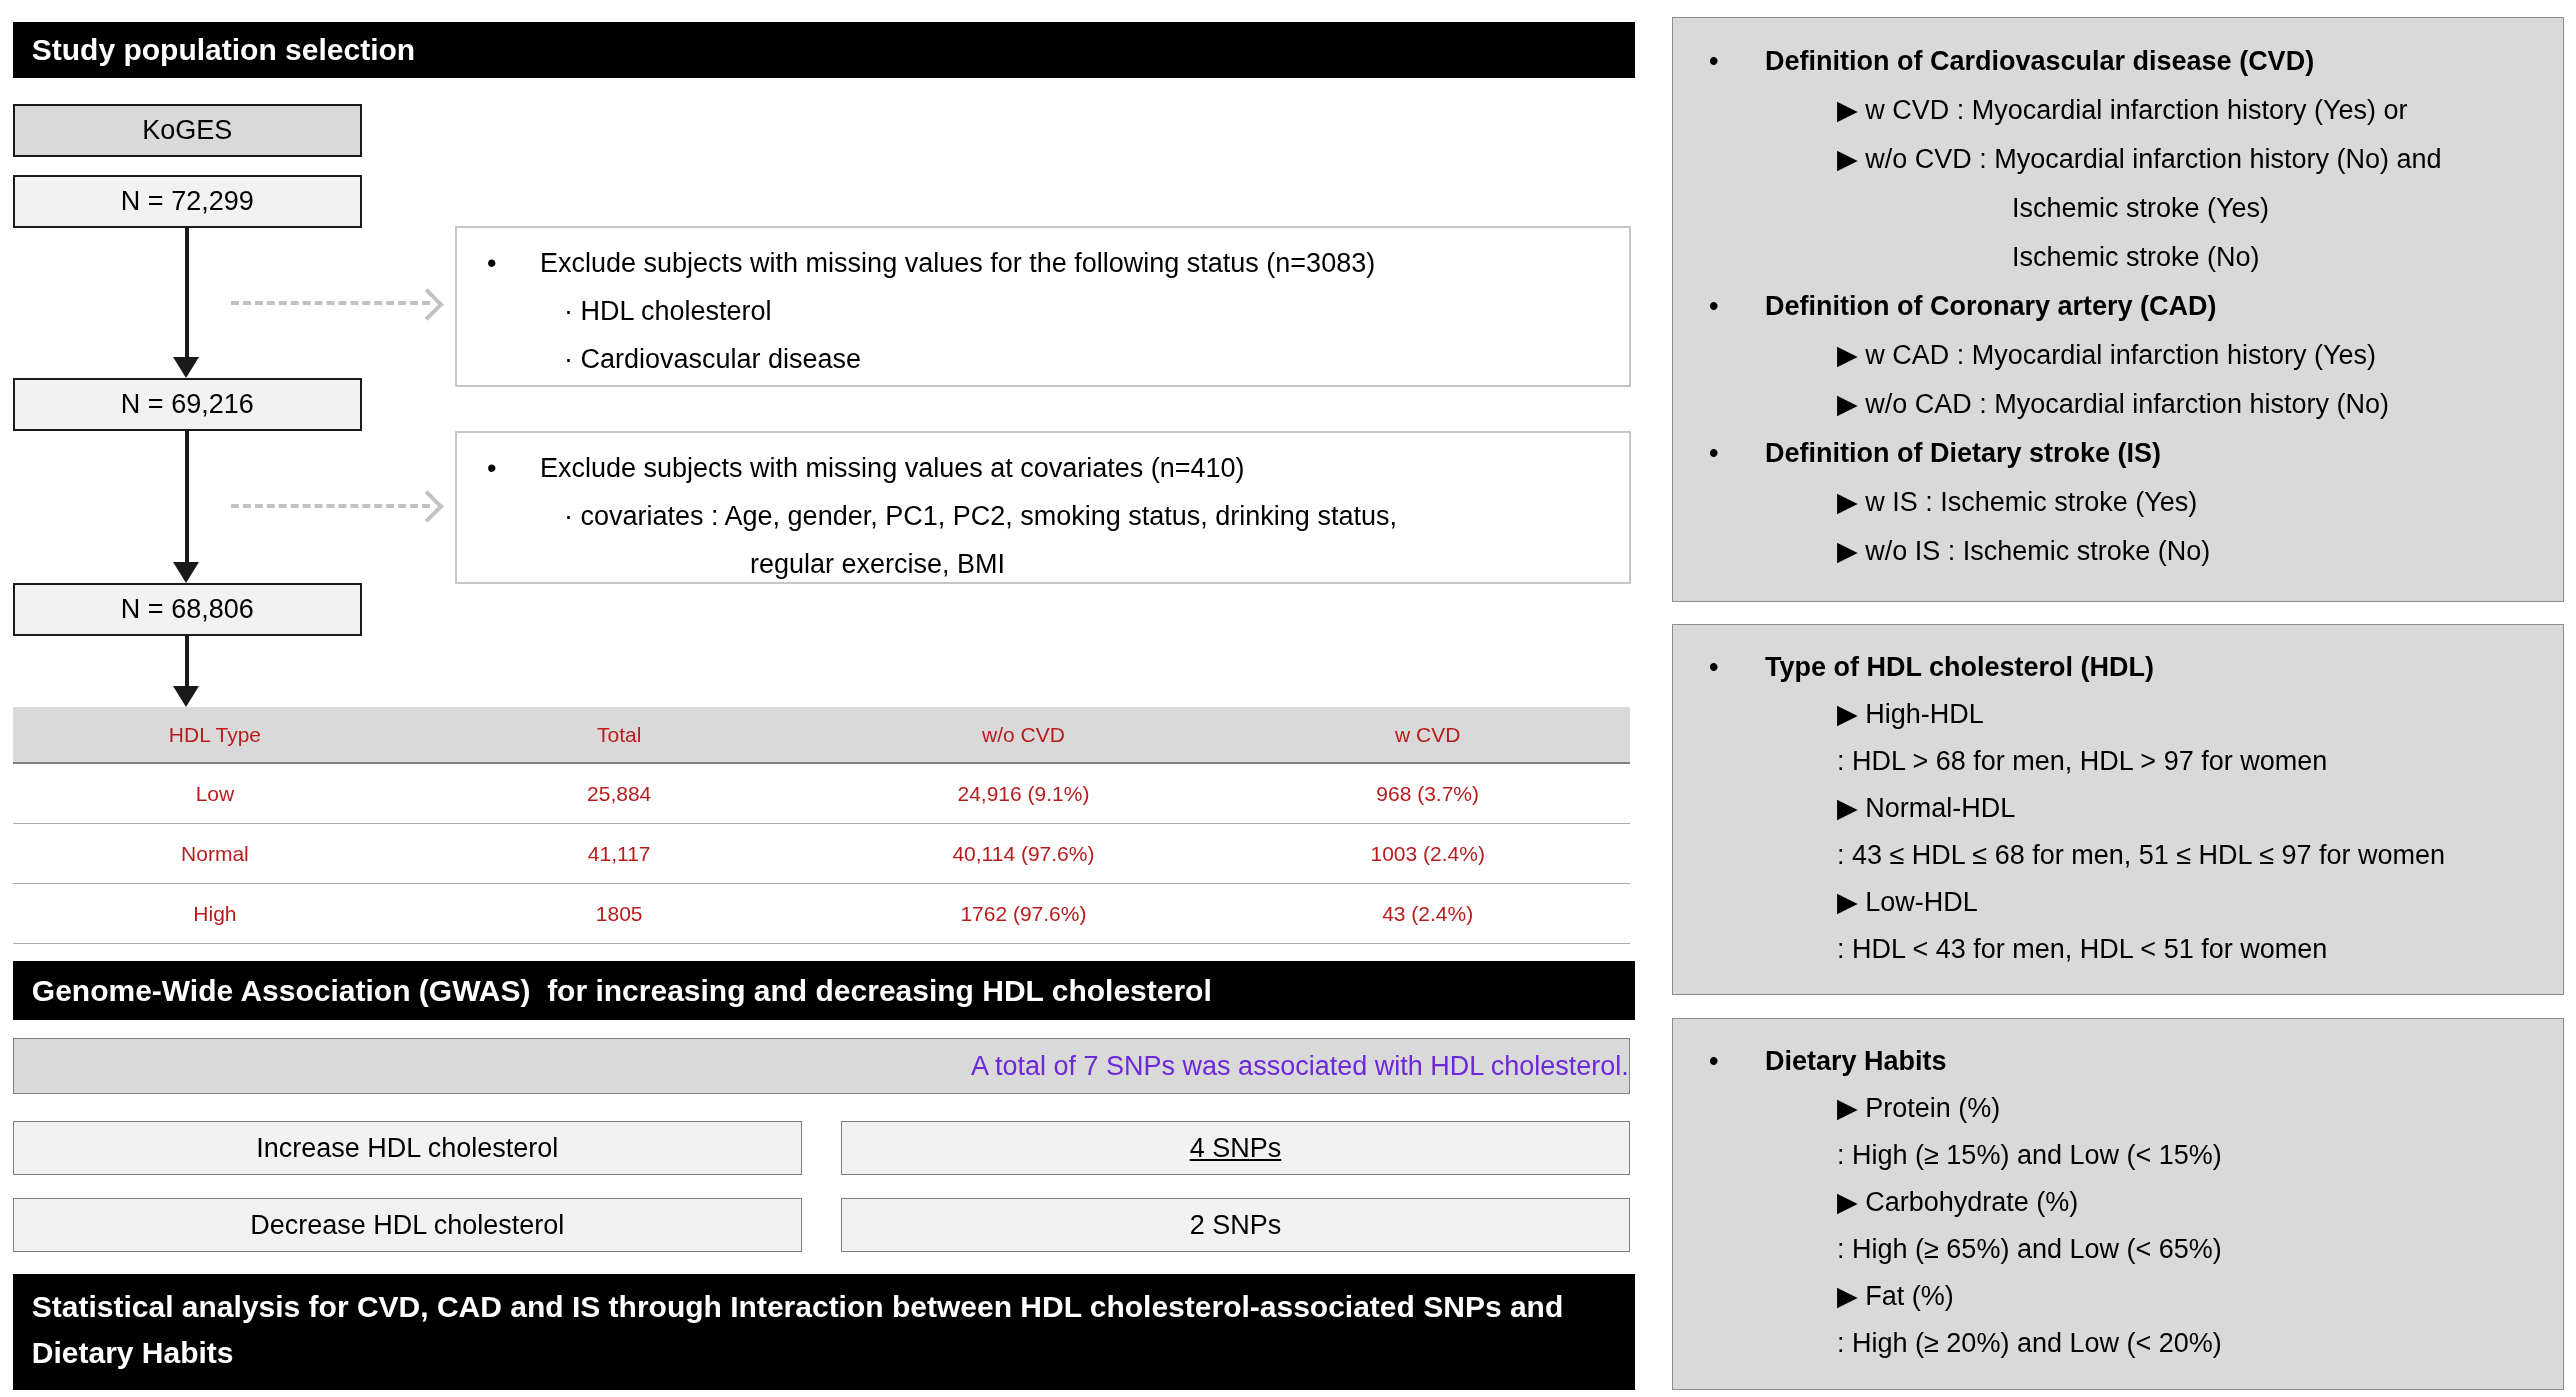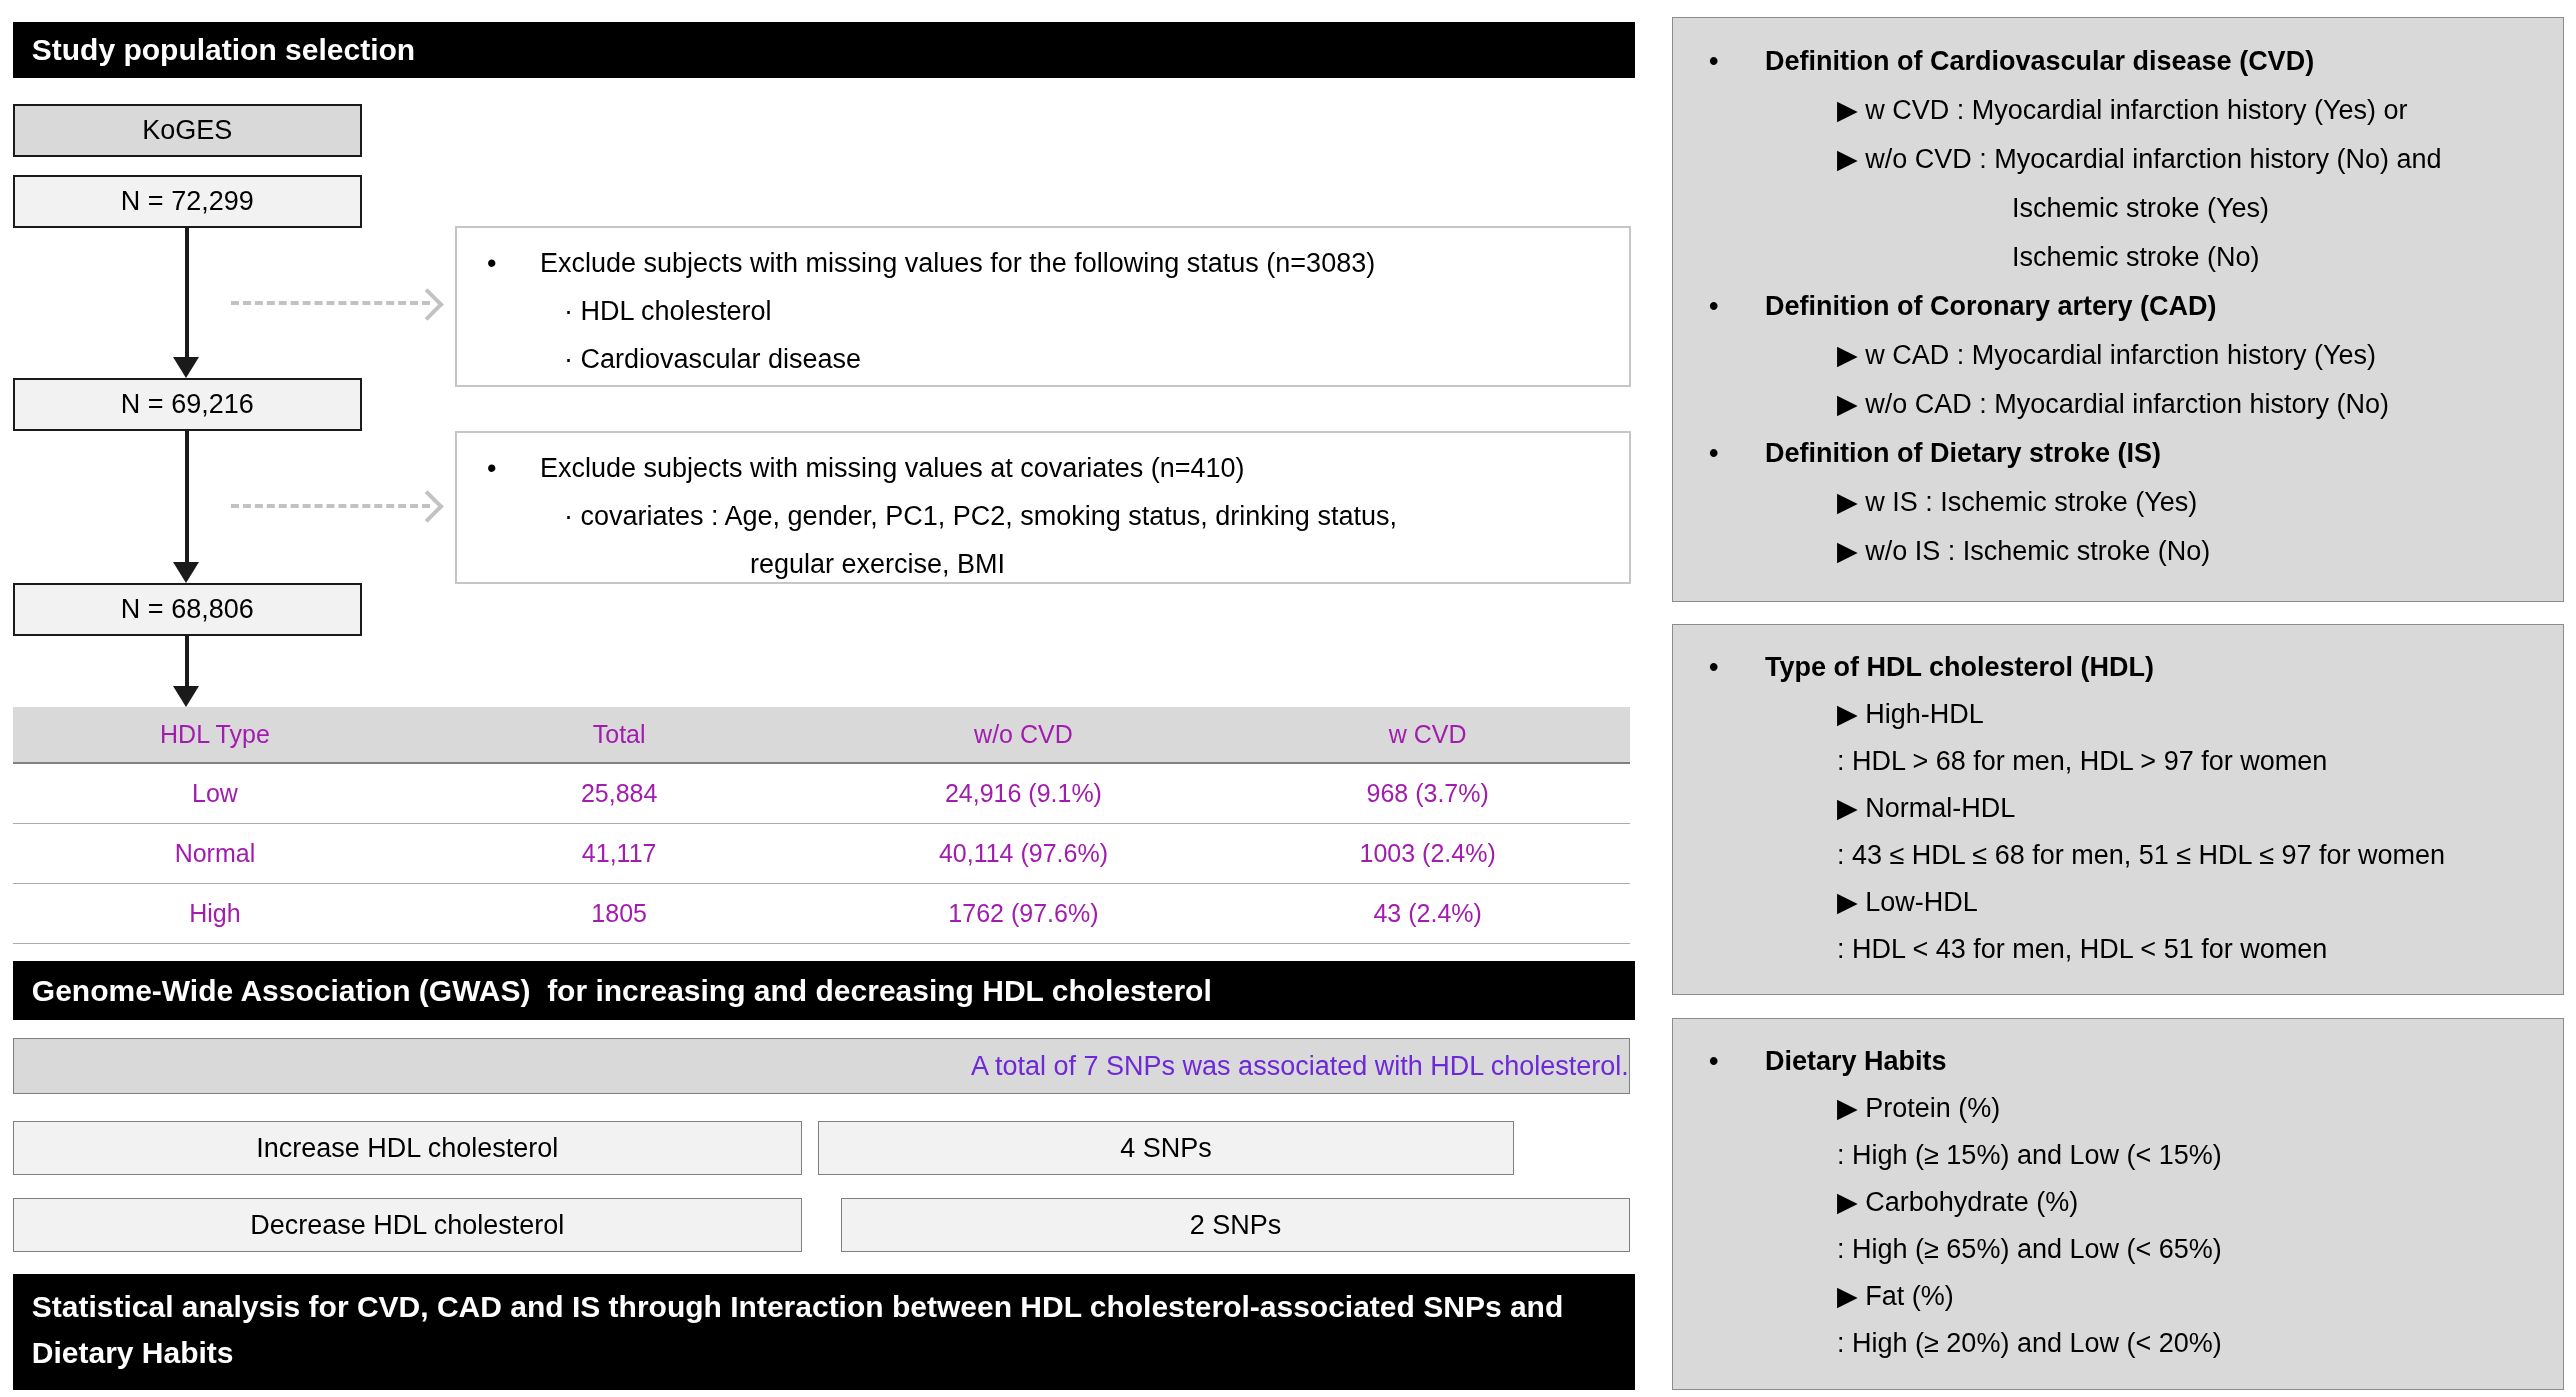--- a/index.html
+++ b/index.html
@@ -30,21 +30,21 @@
   
   .varrow{position:absolute;width:4px;background:#1a1a1a;}
   .ahead{position:absolute;width:0;height:0;border-left:13.6px solid transparent;
          border-right:13.6px solid transparent;border-top:21px solid #1a1a1a;}
   .dash{position:absolute;height:0;border-top:4px dashed #c2c2c2;}
   .chev{position:absolute;width:19px;height:19px;border-top:4px solid #c2c2c2;
         border-right:4px solid #c2c2c2;transform:rotate(45deg);}
 
   
   .tbl{position:absolute;left:12.8px;top:707px;width:1617px;border-collapse:collapse;
-       table-layout:fixed;font-size:25px;color:#a21caf;}
+       table-layout:fixed;font-size:21px;color:#b91c1c;}
   .tbl th{width:25%;height:53px;background:#d9d9d9;font-weight:normal;
           text-align:center;border-bottom:2.4px solid #808080;}
   .tbl td{width:25%;height:57px;text-align:center;border-bottom:1.6px solid #ababab;}
 
   
   .gbox{position:absolute;left:12.8px;width:1617px;height:56px;background:#d9d9d9;
         border:1.6px solid #7f7f7f;box-sizing:border-box;display:flex;
         align-items:center;justify-content:flex-end;font-size:27px;color:#6d28d9;}
   .sbox{position:absolute;height:54px;background:#f2f2f2;border:1.6px solid #7f7f7f;
         box-sizing:border-box;display:flex;align-items:center;justify-content:center;
@@ -149,21 +149,21 @@
   <div class="bar" style="top:961px;height:59px;">
     <span class="bar-text">Genome-Wide Association (GWAS)  for increasing and decreasing HDL cholesterol</span>
   </div>
 
   <div class="gbox" style="top:1038px;">
     <span>A total of 7 SNPs was associated with HDL cholesterol.</span>
   </div>
   <div class="sbox" style="left:12.8px;top:1121px;width:789px;">
     <span>Increase HDL cholesterol</span>
   </div>
-  <div class="sbox" style="left:818px;top:1121px;width:696px;">
+  <div class="sbox" style="left:841px;top:1121px;width:789px;text-decoration:underline;">
     <span>4 SNPs</span>
   </div>
   <div class="sbox" style="left:12.8px;top:1198px;width:789px;">
     <span>Decrease HDL cholesterol</span>
   </div>
   <div class="sbox" style="left:841px;top:1198px;width:789px;">
     <span>2 SNPs</span>
   </div>
 
   <div class="bar multiline" style="top:1274px;height:116px;">

